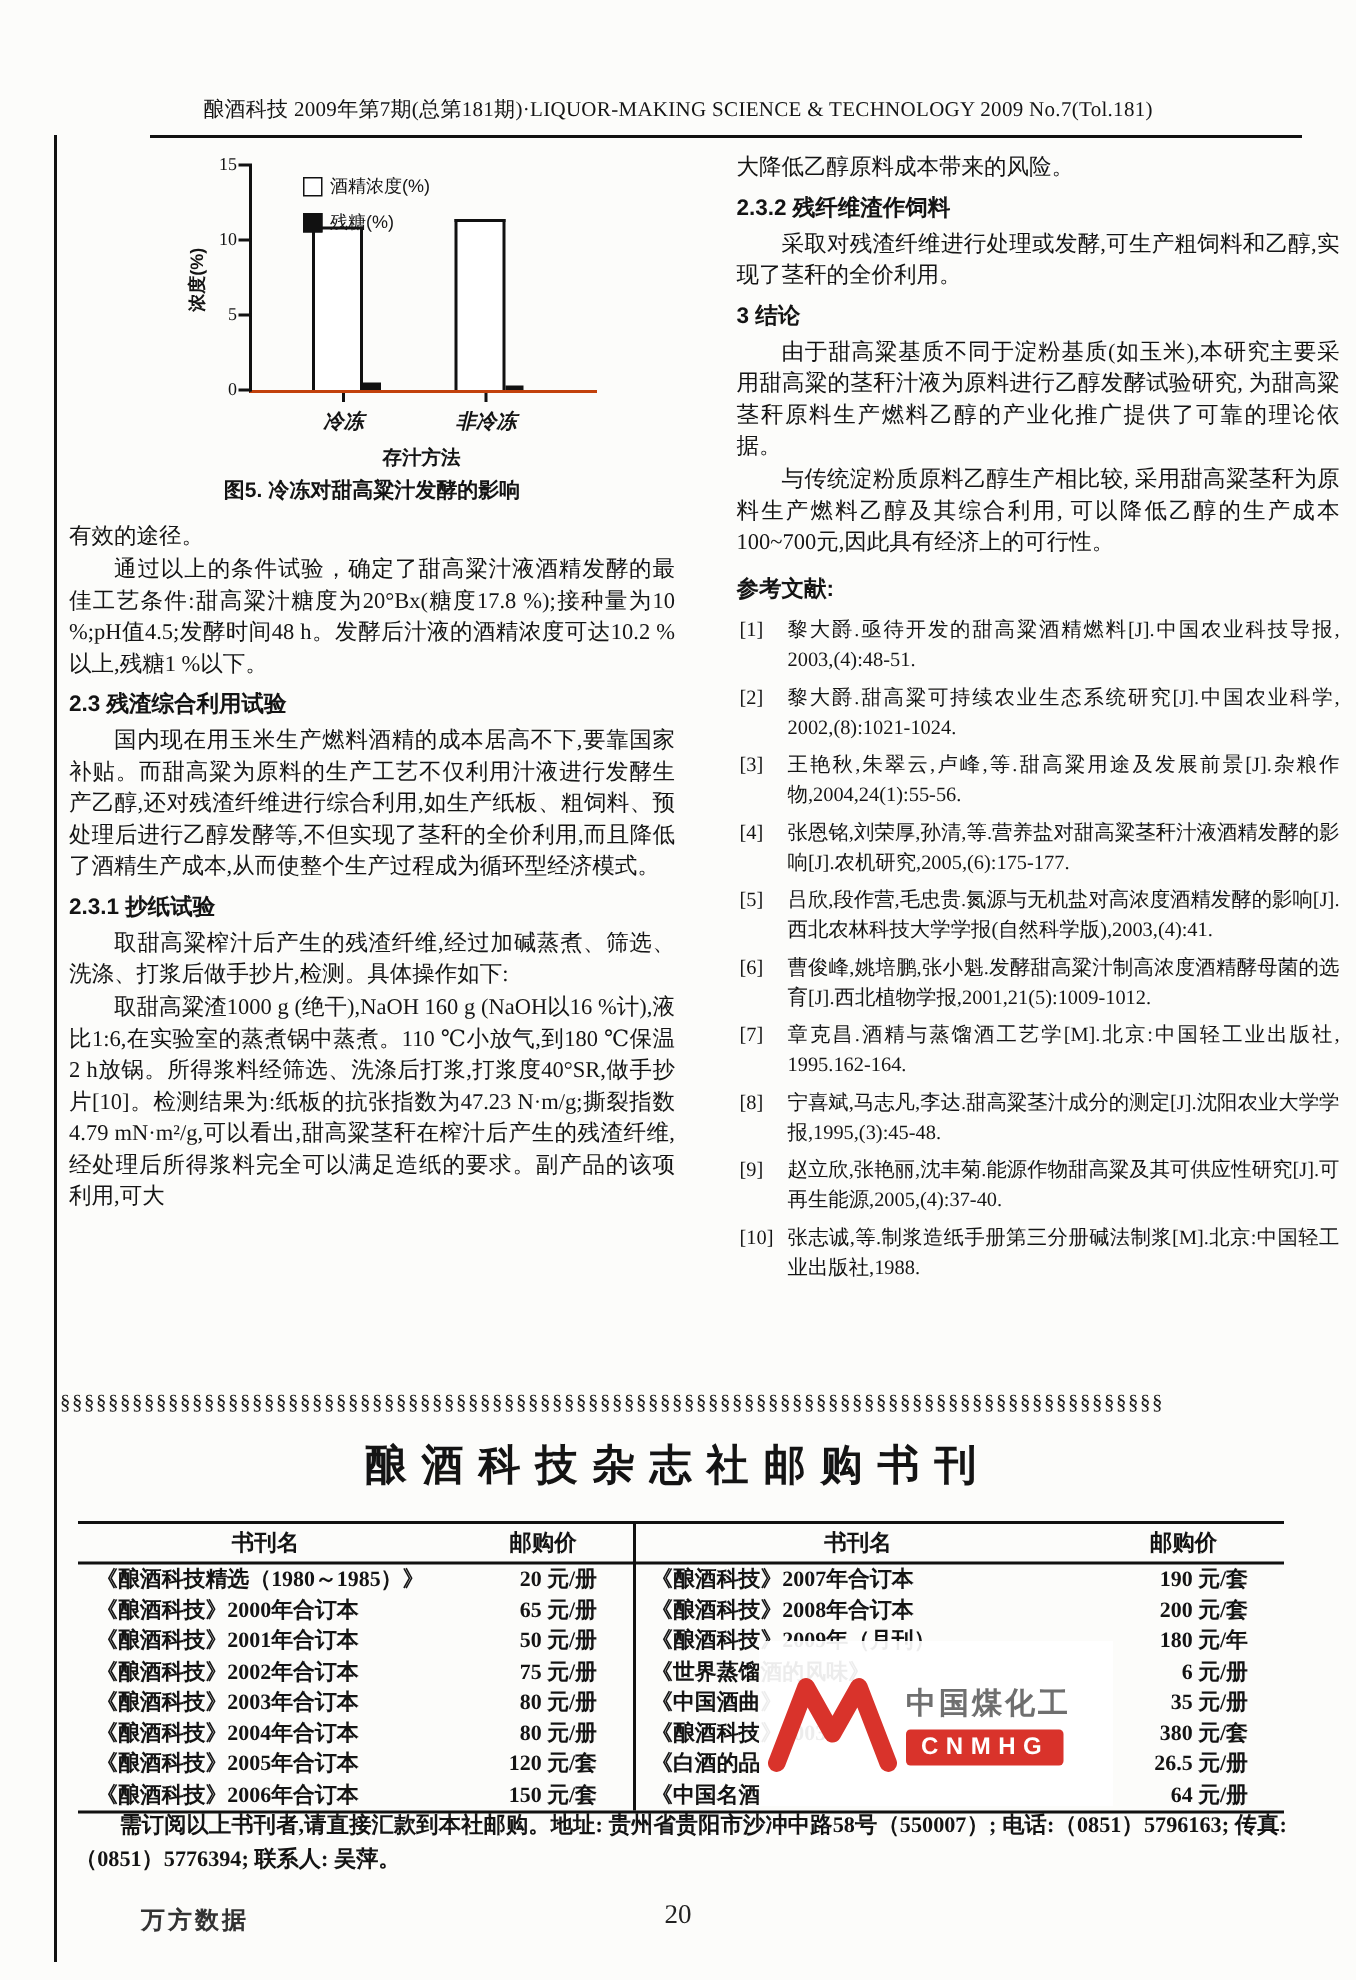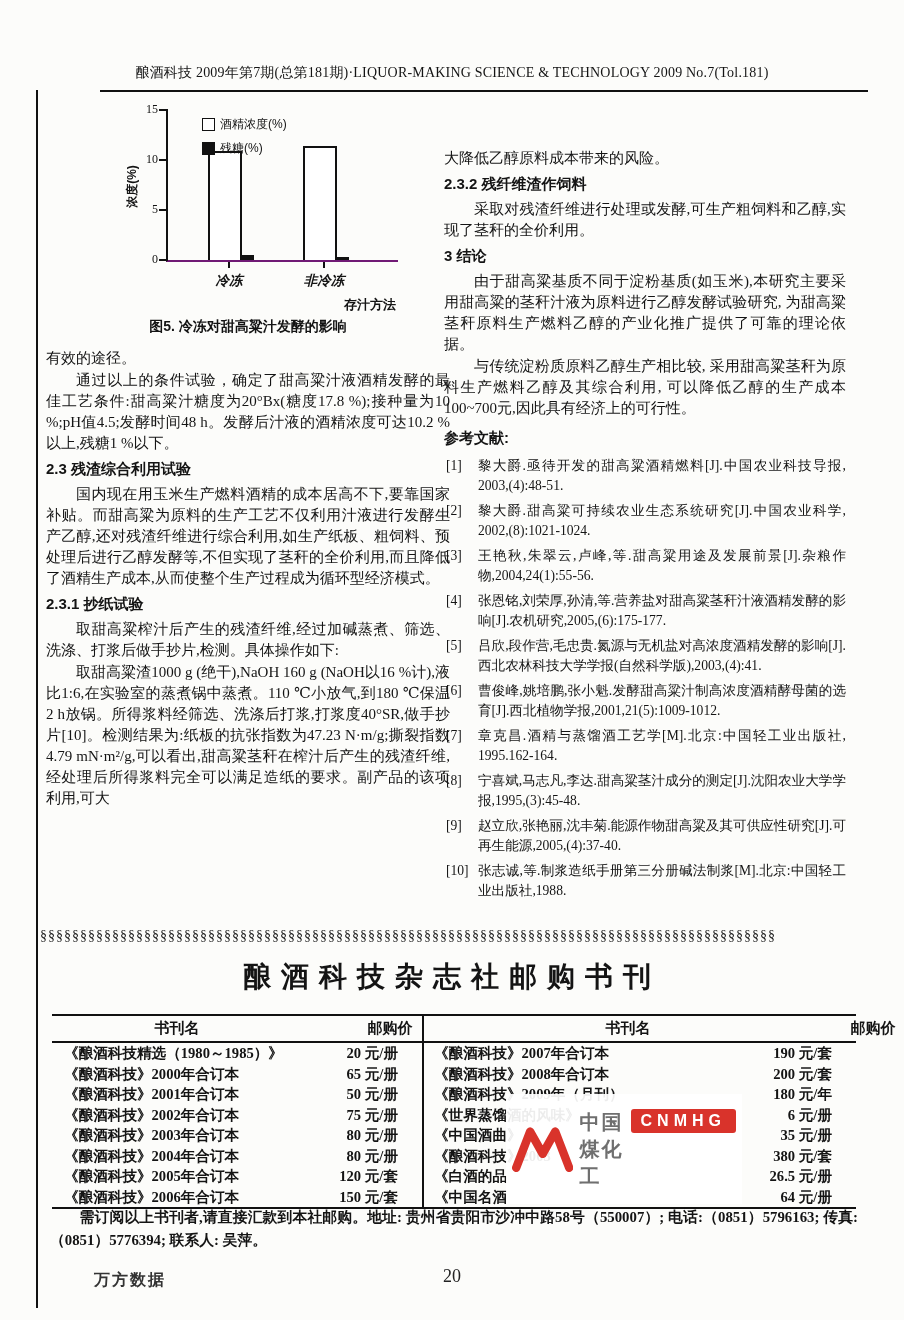--- a/index.html
+++ b/index.html
@@ -3,65 +3,65 @@
 <meta charset="utf-8">
 <style>
   html,body{margin:0;padding:0;}
   body{width:904px;height:1320px;background:#e9e9e7;font-family:"Liberation Serif","DejaVu Serif",serif;}
   .page{position:relative;width:904px;height:1320px;background:#fcfcfa;overflow:hidden;color:#141414;}
   .journal-header{position:absolute;top:64px;left:0;width:100%;text-align:center;font-size:14px;letter-spacing:.2px;}
   .header-rule{position:absolute;top:90px;left:100px;width:768px;height:2px;background:#111;}
   .left-rule{position:absolute;top:90px;left:36px;width:2px;height:1218px;background:#111;}
   .col{position:absolute;top:102px;}
   .col-left{left:46px;width:404px;}
-  .col-right{left:444px;width:402px;margin-top:46px;}
+  .col-right{left:491px;width:402px;}
   .p{font-size:15px;line-height:21px;text-align:justify;margin:0 0 1px 0;}
   .indent{text-indent:2em;}
   .h-sec{font-size:15px;font-weight:bold;margin:6px 0 5px 0;font-family:"Liberation Sans","DejaVu Sans",sans-serif;}
   
   .chart-area{position:relative;height:214px;}
-  .chart-plot{position:absolute;left:120px;top:8px;width:230px;height:150px;border-left:2px solid #111;border-bottom:2px solid #701a75;font-style:italic;}
+  .chart-plot{position:absolute;left:120px;top:8px;width:230px;height:150px;border-left:2px solid #111;border-bottom:2px solid #c2410c;font-style:italic;}
   .chart-ylabel{position:absolute;left:51px;top:76px;width:70px;text-align:center;font-size:12px;font-weight:bold;transform:rotate(-90deg);font-family:"Liberation Sans","DejaVu Sans",sans-serif;}
   .chart-yaxis-labels{position:absolute;left:92px;top:8px;width:24px;height:150px;}
   .ytick-label{position:absolute;right:4px;font-size:12px;width:20px;text-align:right;margin-left:47px;}
   .ytick-mark{position:absolute;left:-9px;width:9px;height:2px;background:#111;}
   .bar-group{position:absolute;bottom:0;display:flex;align-items:flex-end;}
   .bar-alcohol{width:30px;background:#fff;border:2px solid #111;border-bottom:none;}
   .bar-sugar{width:12px;background:#111;}
   .xtick-mark{position:absolute;bottom:-8px;width:2px;height:6px;background:#111;}
   .xtick-label{position:absolute;bottom:-30px;width:64px;text-align:center;font-size:13.5px;font-weight:bold;font-family:"Liberation Sans","DejaVu Sans",sans-serif;}
   .chart-legend{position:absolute;left:132px;top:14px;display:flex;flex-direction:column;gap:7px;}
   .legend-entry{display:flex;align-items:center;gap:5px;font-size:12px;font-family:"Liberation Sans","DejaVu Sans",sans-serif;margin-left:24px;}
   .swatch{display:inline-block;width:11px;height:11px;}
   .swatch-empty{background:#fff;border:1.5px solid #111;}
   .swatch-filled{background:#111;border:1.5px solid #111;}
-  .chart-xlabel{position:absolute;left:120px;top:194px;width:230px;text-align:right;font-size:13px;font-weight:bold;font-family:"Liberation Sans","DejaVu Sans",sans-serif;}
+  .chart-xlabel{position:absolute;left:120px;top:194px;width:230px;text-align:center;font-size:13px;font-weight:bold;font-family:"Liberation Sans","DejaVu Sans",sans-serif;}
   .chart-caption{text-align:center;font-size:14px;font-weight:bold;margin:2px 0 12px 0;font-family:"Liberation Sans","DejaVu Sans",sans-serif;}
   
   .ref-heading{font-size:15px;font-weight:bold;margin:10px 0 8px 0;font-family:"Liberation Sans","DejaVu Sans",sans-serif;}
   .ref{position:relative;padding-left:34px;font-size:13.6px;line-height:19.5px;margin-bottom:6px;text-align:justify;}
   .ref-num{position:absolute;left:2px;top:0;}
   
   .ornament{position:absolute;top:928px;left:40px;width:828px;height:20px;overflow:hidden;white-space:nowrap;font-size:14px;letter-spacing:1px;color:#1a1a1a;}
   
   .mo-title{position:absolute;top:958px;left:0;width:100%;text-align:center;font-size:28px;font-weight:bold;letter-spacing:10px;font-family:"Liberation Sans","DejaVu Sans",sans-serif;}
   .mo-table{position:absolute;top:1014px;left:52px;width:804px;border-top:2.5px solid #111;border-bottom:2.5px solid #111;}
   .mo-divider{position:absolute;top:0;bottom:0;left:370px;width:2px;background:#111;}
-  .mo-head{display:grid;grid-template-columns:250px 120px 300px 134px;border-bottom:2px solid #111;font-weight:bold;font-size:15px;padding:3px 0;gap:28px;}
+  .mo-head{display:grid;grid-template-columns:250px 120px 300px 134px;border-bottom:2px solid #111;font-weight:bold;font-size:15px;padding:3px 0;}
   .mo-head div{text-align:center;}
   .mo-row{display:grid;grid-template-columns:250px 120px 300px 134px;line-height:20.5px;font-size:14.6px;font-weight:bold;}
   .mo-name{padding-left:12px;white-space:nowrap;overflow:hidden;}
   .mo-price{text-align:right;padding-right:24px;white-space:nowrap;}
   .mo-note{position:absolute;top:1206px;left:50px;width:808px;font-size:14.8px;font-weight:bold;line-height:22.5px;text-indent:2em;text-align:justify;}
   
   .wanfang{position:absolute;left:94px;top:1270px;font-size:16px;font-weight:bold;color:#333;letter-spacing:2px;}
   .page-num{position:absolute;left:0;top:1266px;width:100%;text-align:center;font-size:18px;color:#222;}
   
   .watermark{position:absolute;left:506px;top:1094px;width:236px;height:110px;background:rgba(255,255,255,0.92);display:flex;align-items:center;gap:6px;padding:4px 6px;box-sizing:border-box;}
-  .wm-text{display:flex;flex-direction:row;gap:4px;align-items:flex-start;}
+  .wm-text{display:flex;flex-direction:column;gap:4px;align-items:flex-start;}
   .wm-brand{font-size:20px;font-weight:bold;color:#6f6f6f;letter-spacing:2px;}
   .wm-sub{background:#d9332b;color:#fff;font-size:16px;font-weight:bold;letter-spacing:5px;padding:3px 10px;border-radius:3px;font-family:"Liberation Sans","DejaVu Sans",sans-serif;}
 </style>
 </head>
 <body>
 
 <div class="page">
 
   <div class="journal-header">酿酒科技 2009年第7期(总第181期)·LIQUOR-MAKING SCIENCE &amp; TECHNOLOGY 2009 No.7(Tol.181)</div>
   <div class="header-rule"></div>

